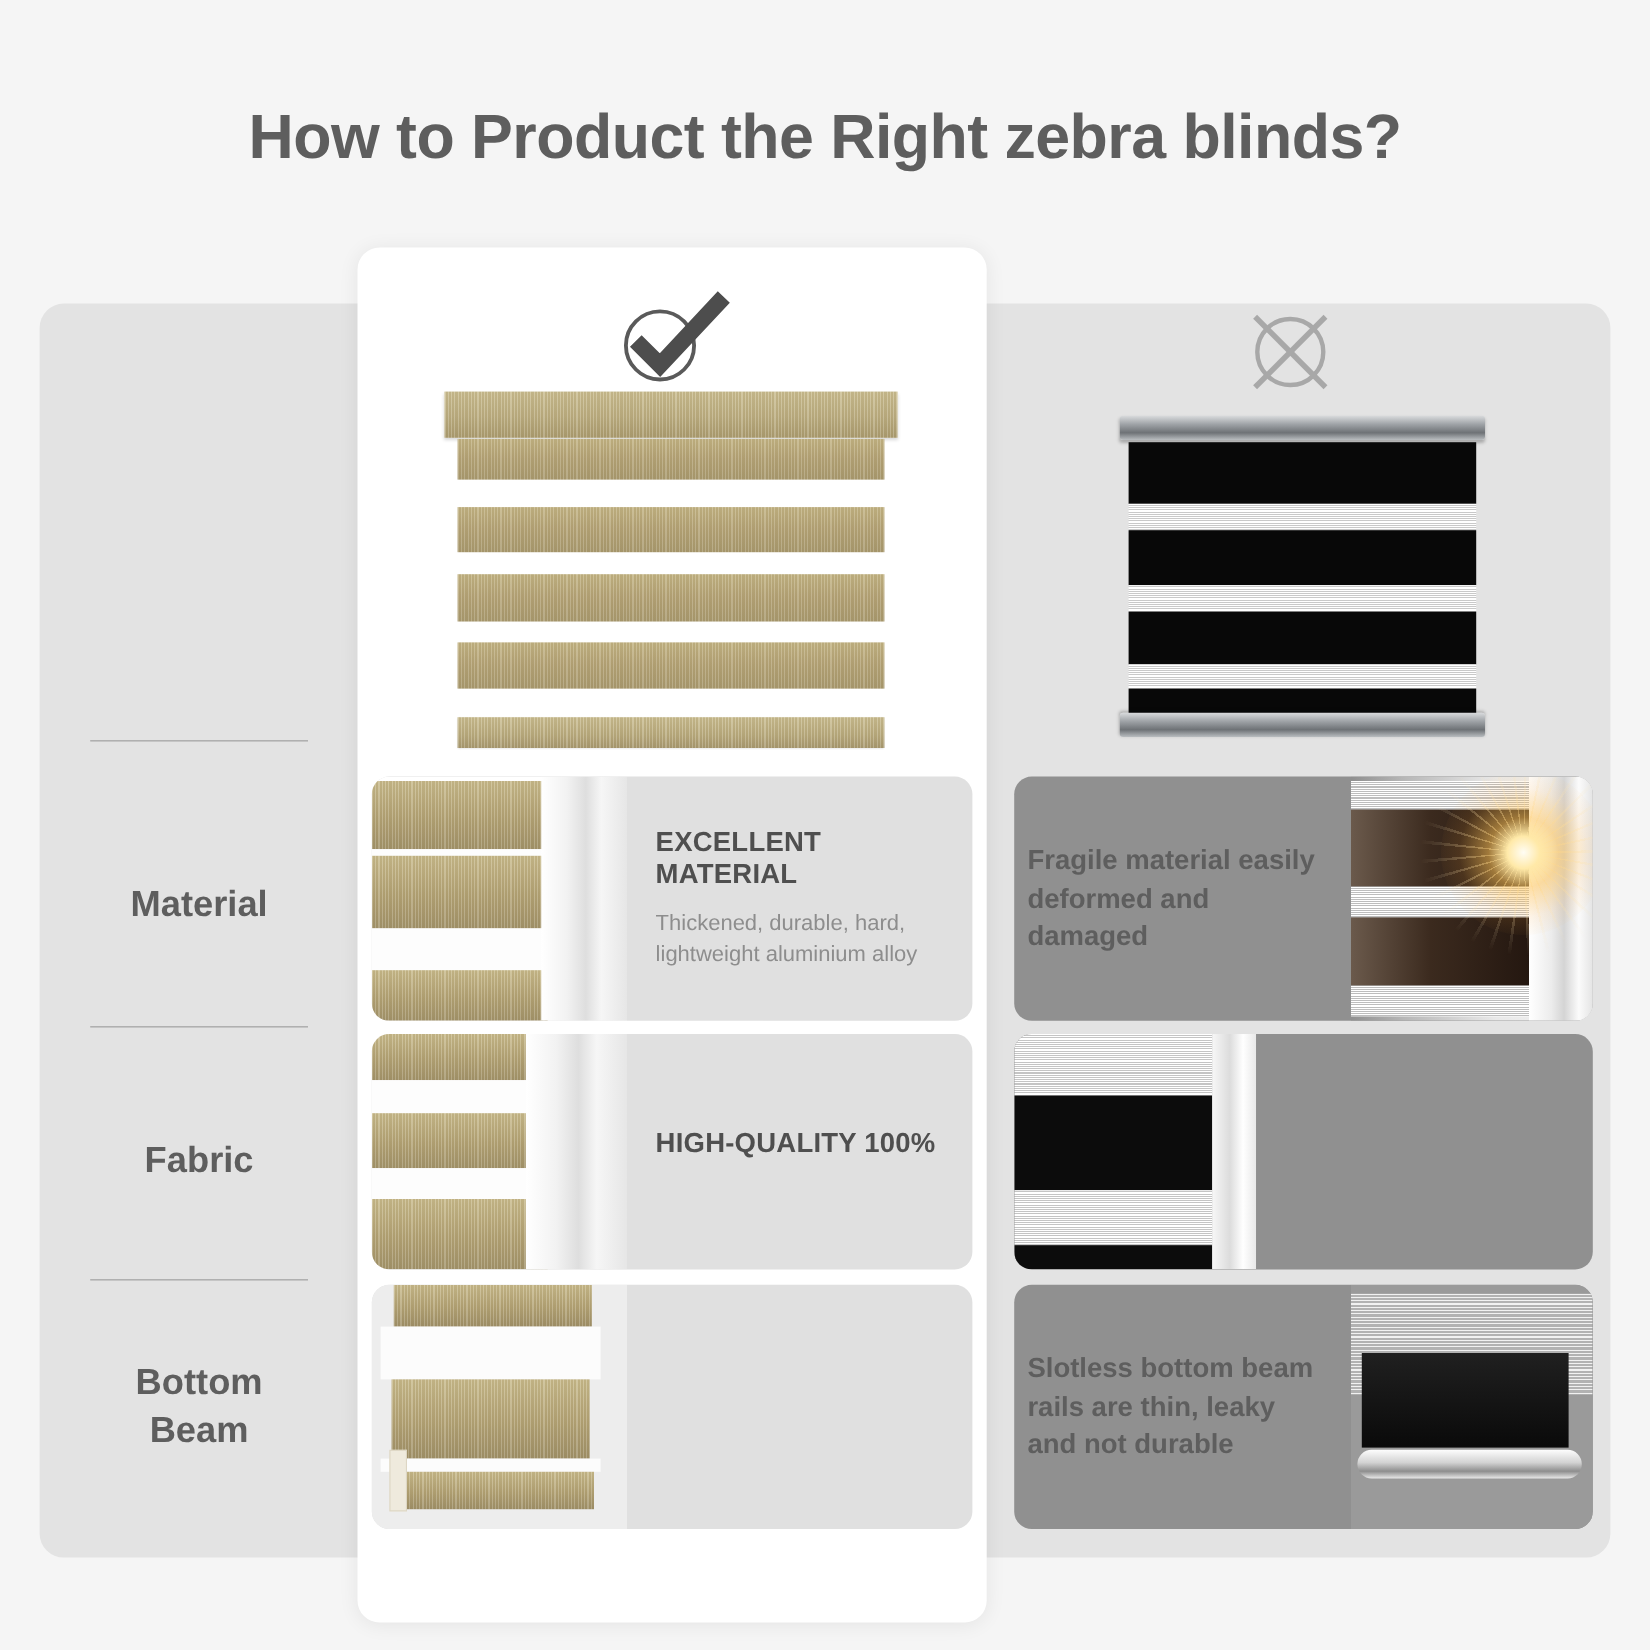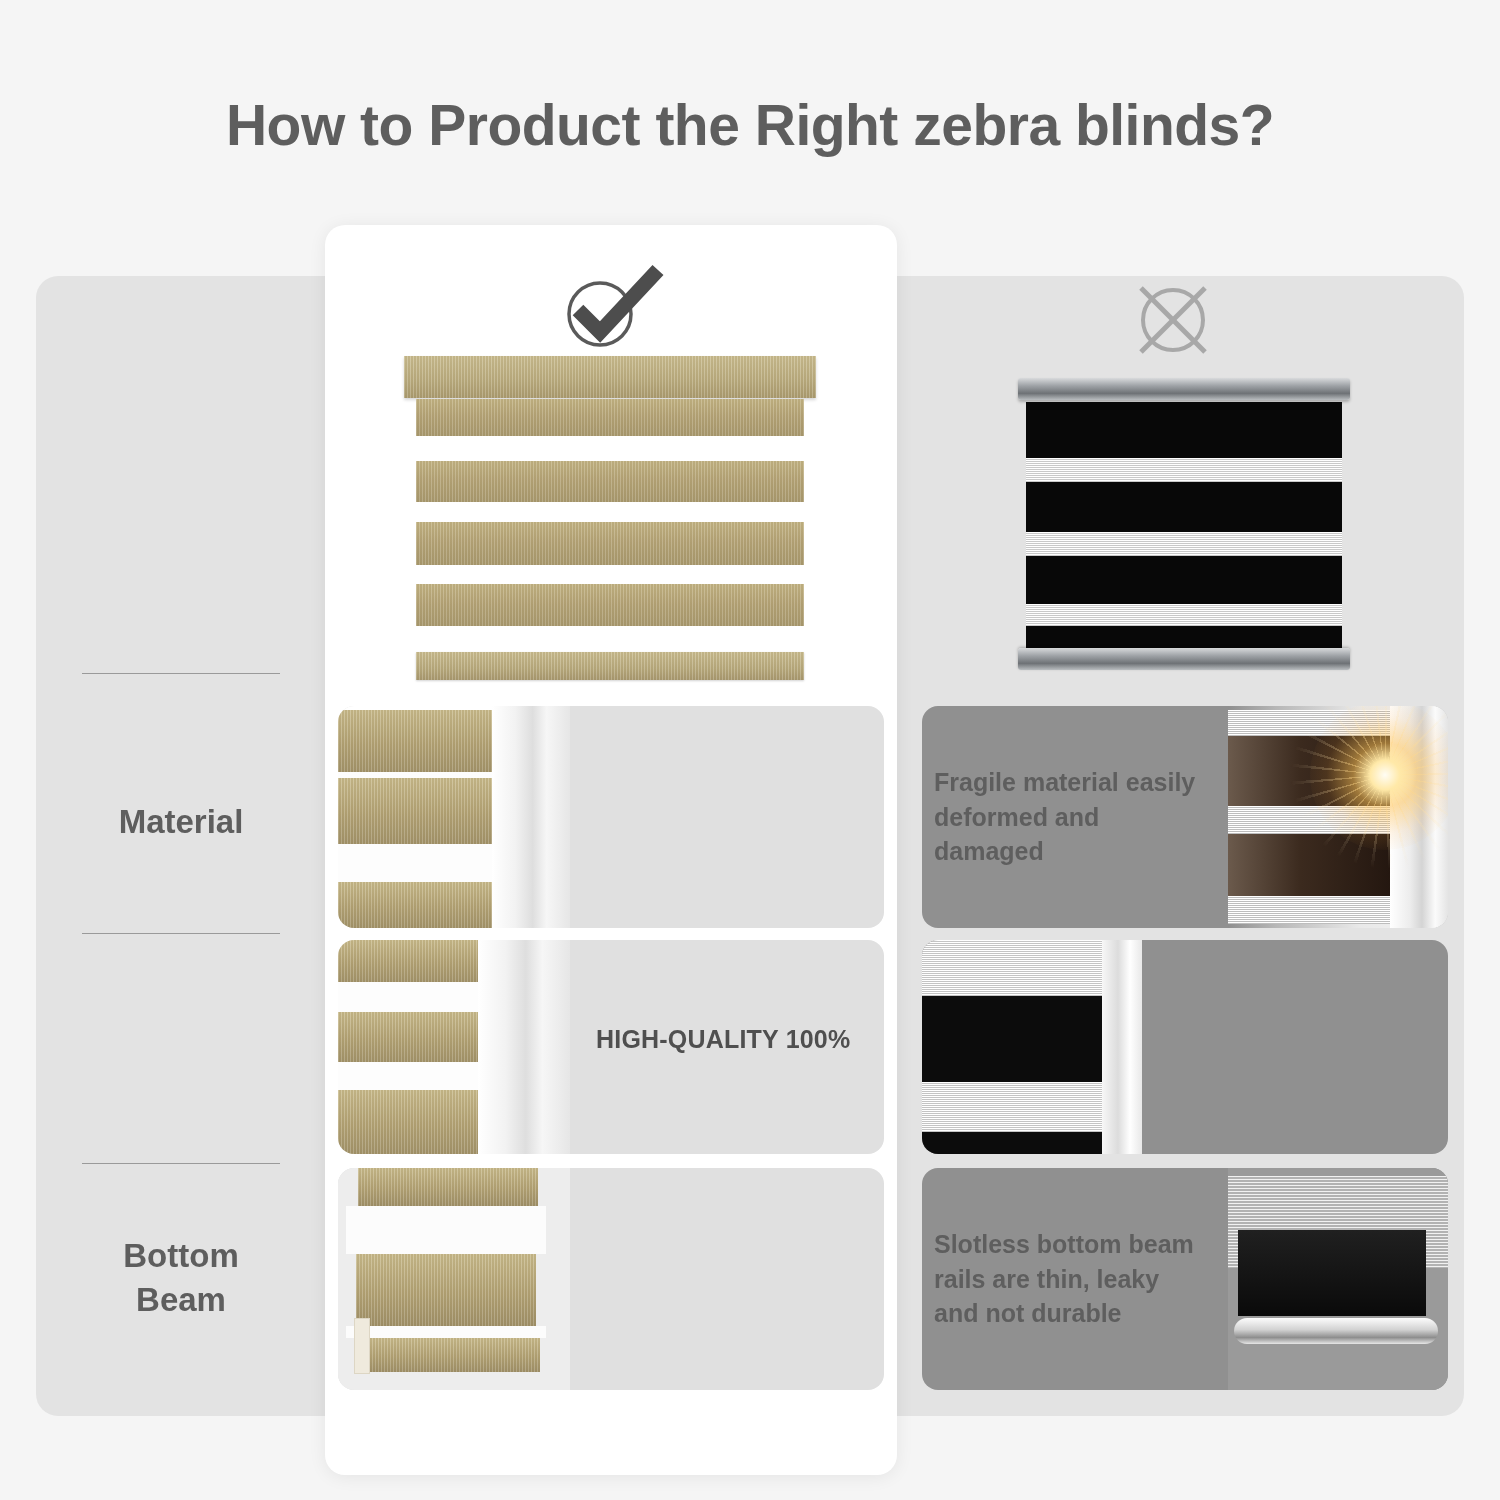--- a/index.html
+++ b/index.html
@@ -299,20 +299,21 @@
 <div class="page-title">How to Product the Right zebra blinds?</div>
 
 <div class="compare-panel"></div>
 
 <div class="label-col">
   <div class="row-divider d0"></div>
 
   <div class="row-label r1">Material</div>
   <div class="row-divider d1"></div>
 
+  <div class="row-label r2">Fabric</div>
   <div class="row-divider d2"></div>
 
   <div class="row-label r3">
     <div style="white-space:pre-line">Bottom
 Beam</div>
   </div>
 </div>
 
 <div class="good-card"></div>
 
@@ -335,20 +336,24 @@
 <div class="feature-card good f0">
   <div class="card-media">
     <div class="gm-wrap">
       <div class="gm-band tan" style="top:4px;   height:62px;"></div>
       <div class="gm-band white" style="top:66px;  height:6px;"></div>
       <div class="gm-band tan" style="top:72px;  height:66px;"></div>
       <div class="gm-band white" style="top:138px; height:38px;"></div>
       <div class="gm-band tan" style="top:176px; height:46px;"></div>
       <div class="gm-frame"></div>
     </div>
+  </div>
+  <div class="card-text">
+    <div class="card-heading">EXCELLENT MATERIAL</div>
+    <div class="card-body">Thickened, durable, hard, lightweight aluminium alloy</div>
   </div>
 </div>
 
 <div class="feature-card good f1">
   <div class="card-media">
     <div class="gm-wrap">
       <div class="gm-band tan" style="top:0px;   height:42px;"></div>
       <div class="gm-band white" style="top:42px;  height:30px;"></div>
       <div class="gm-band tan" style="top:72px;  height:50px;"></div>
       <div class="gm-band white" style="top:122px; height:28px;"></div>

